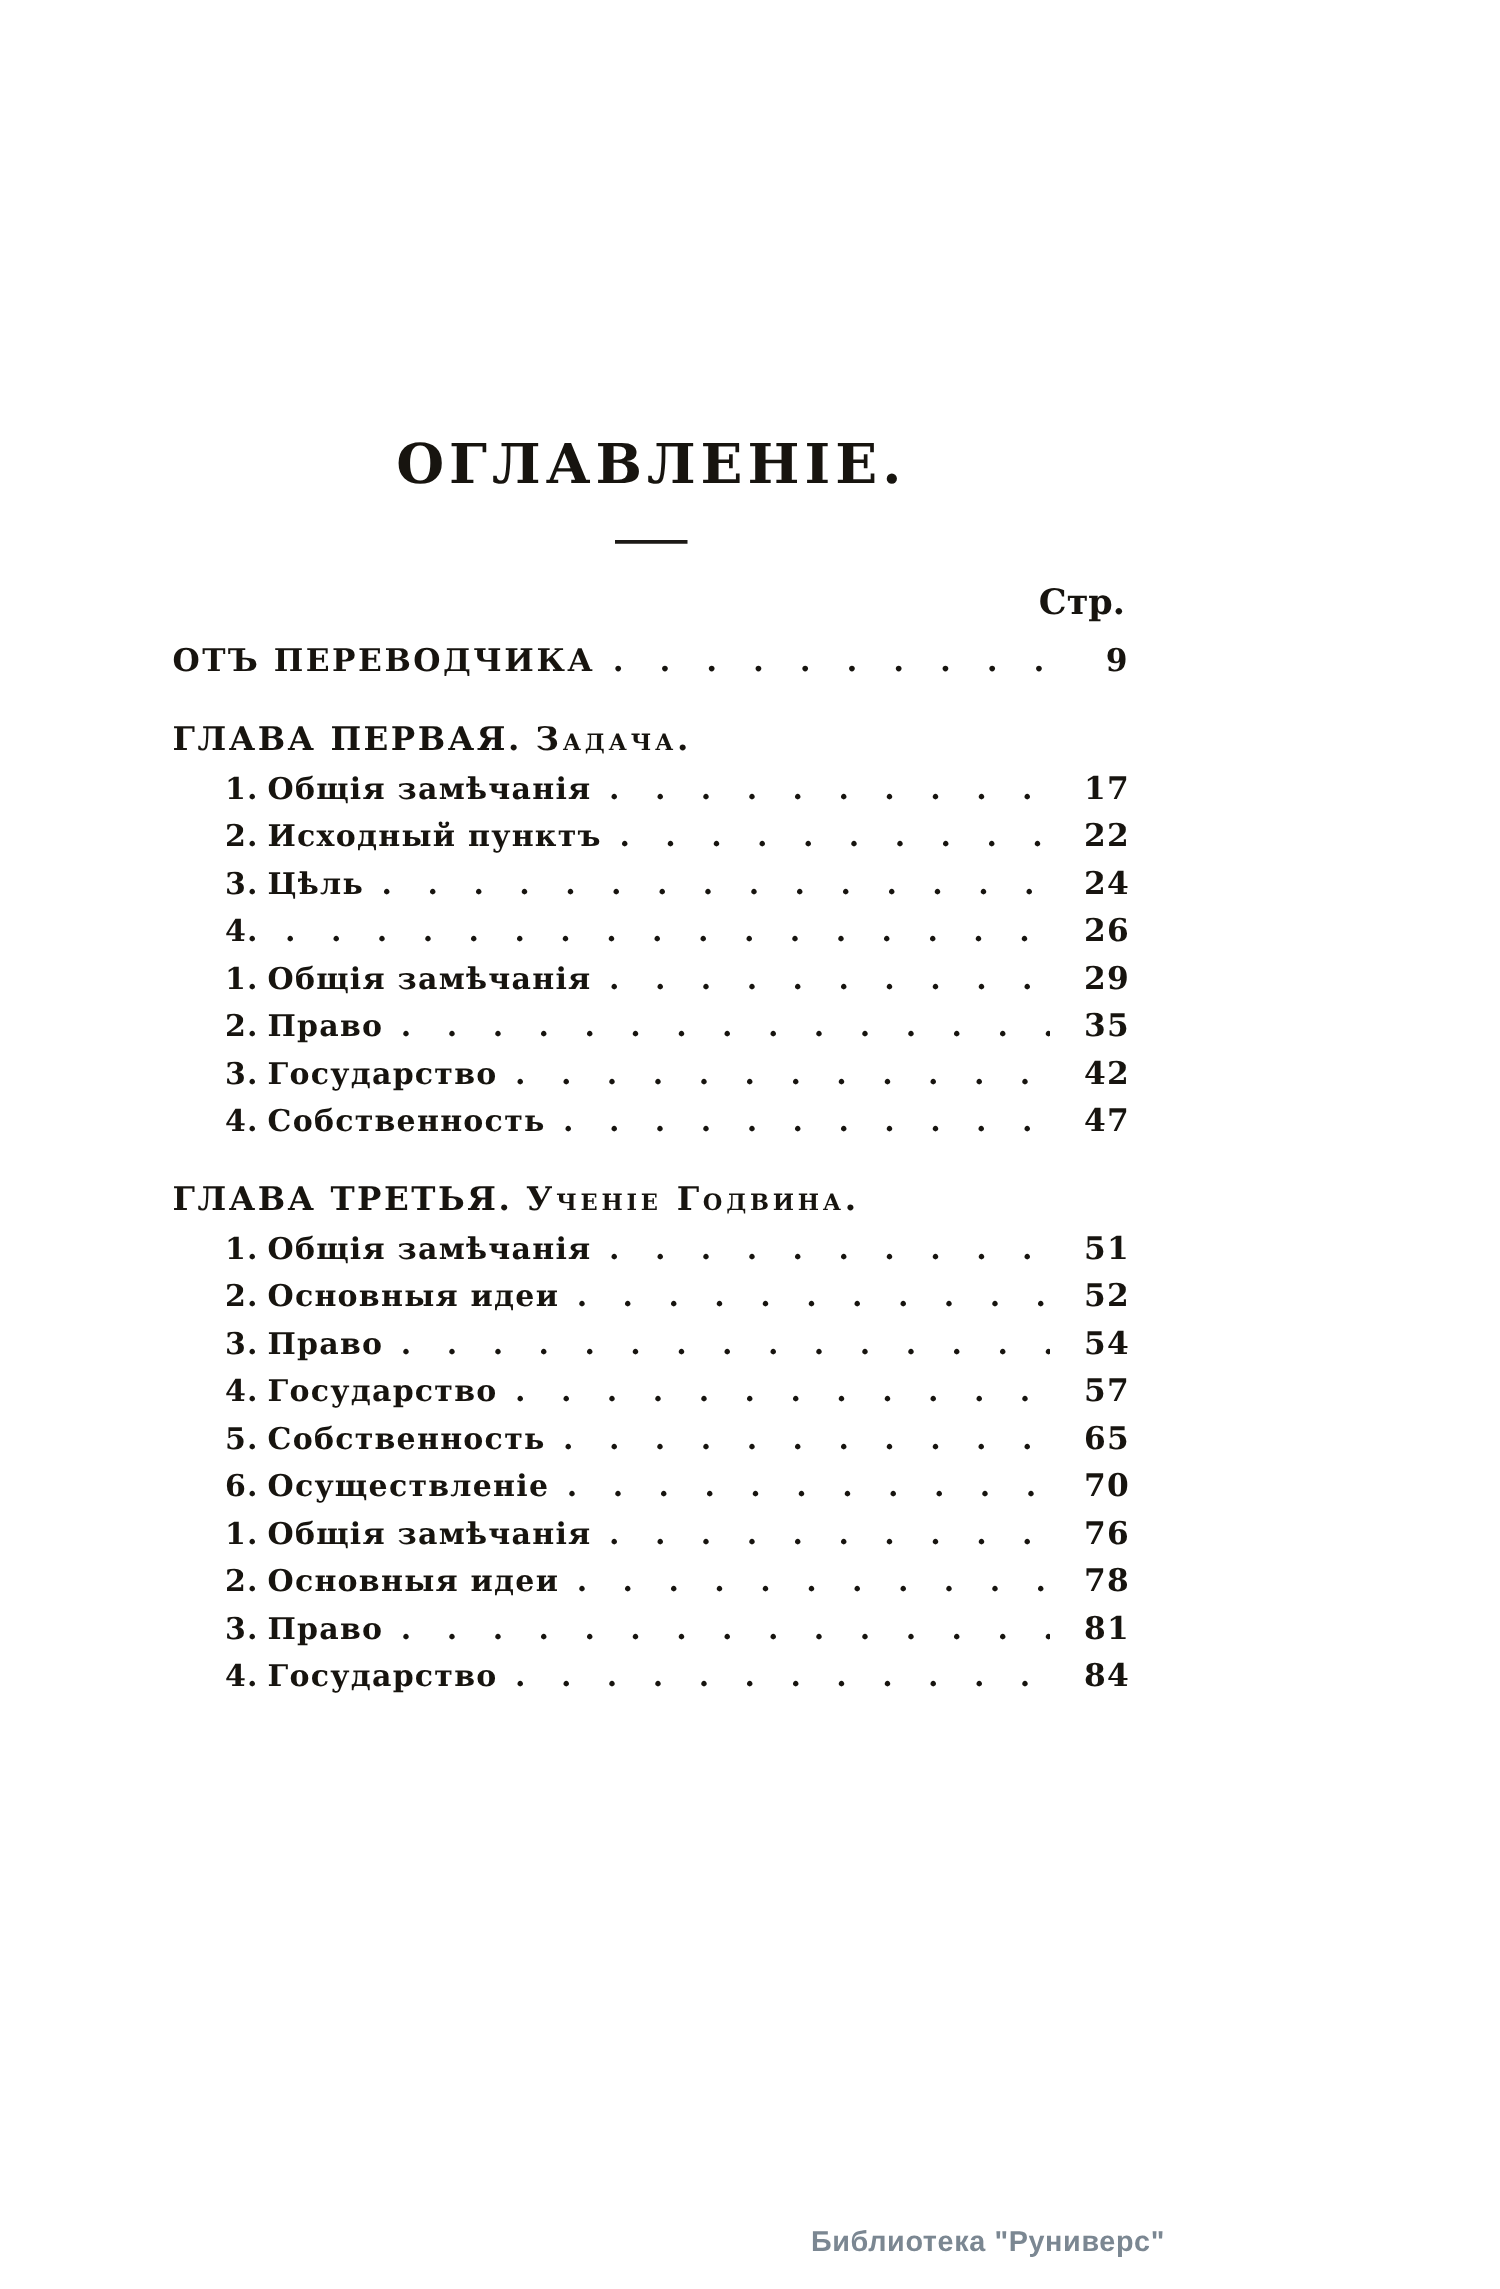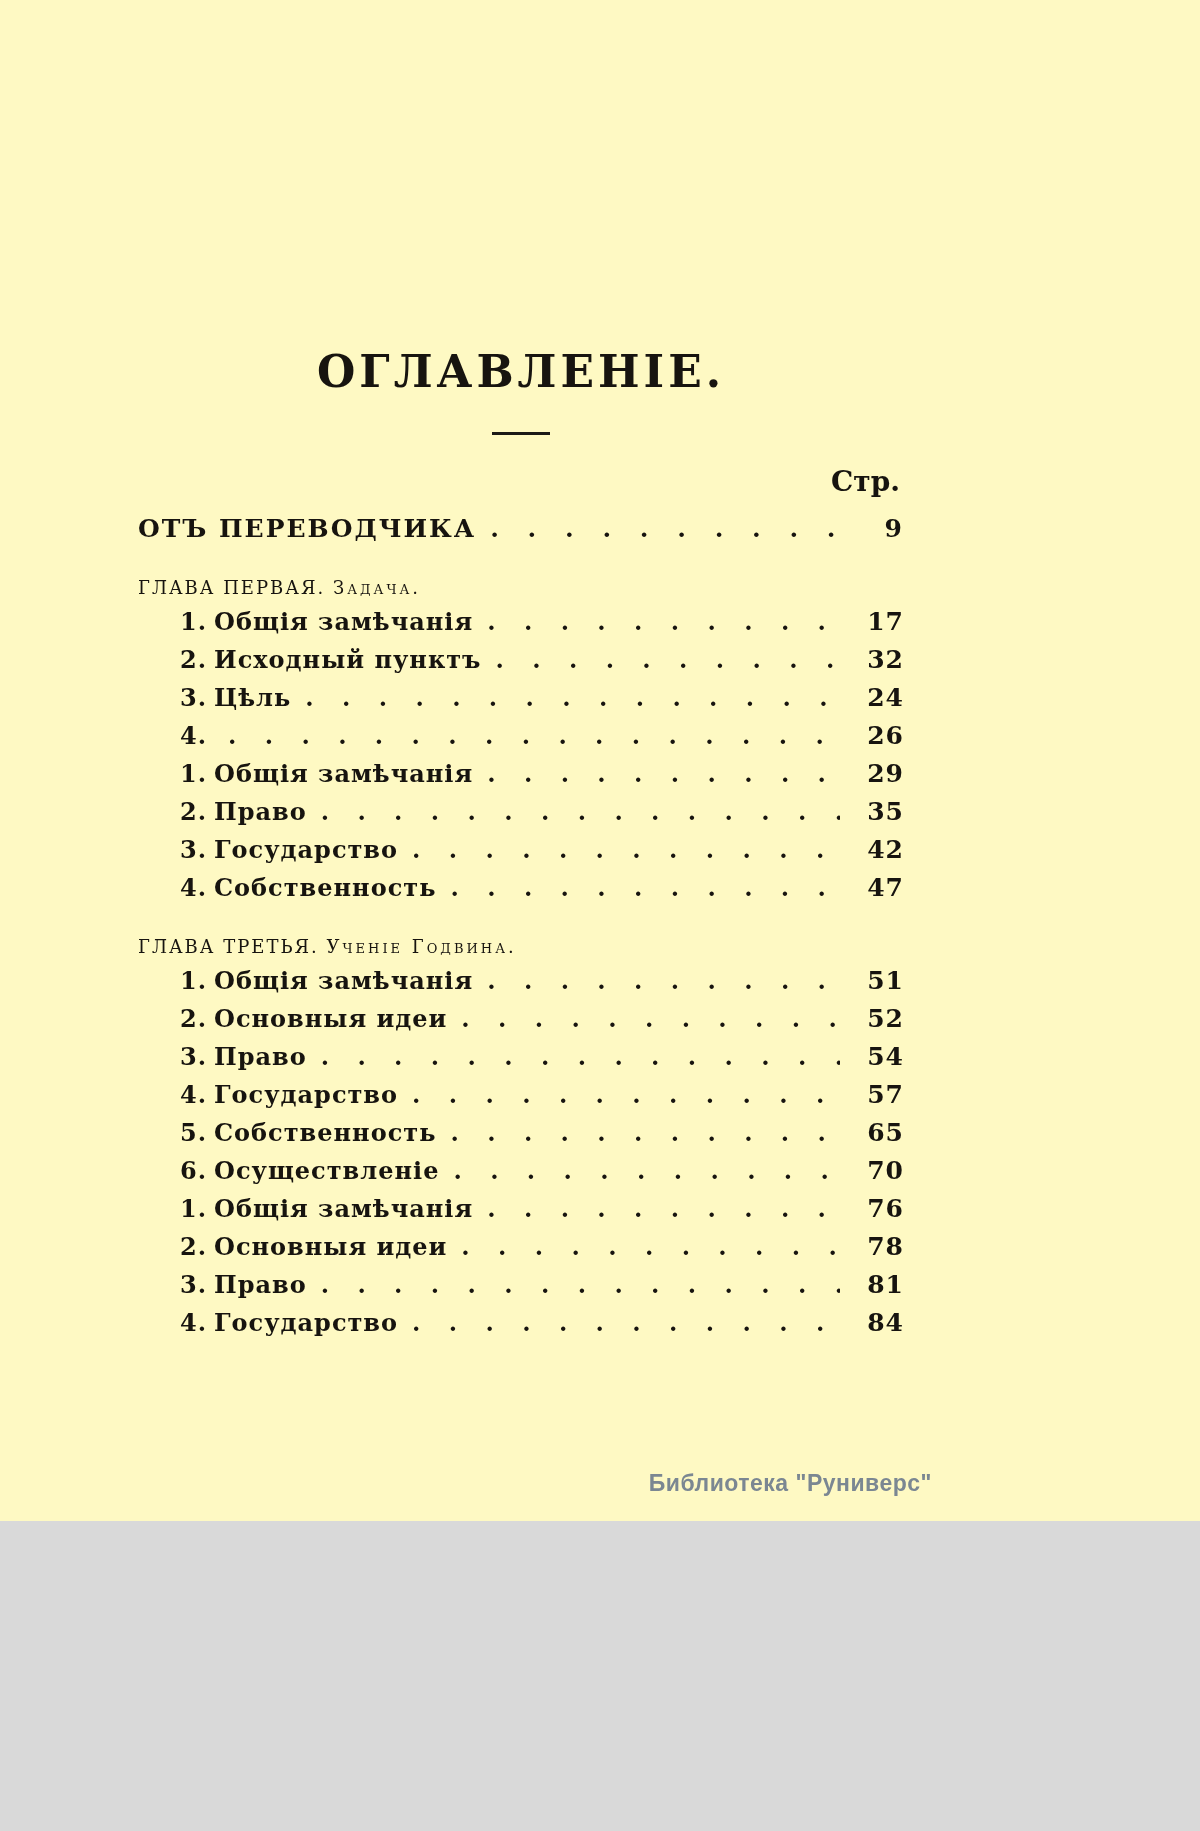--- a/index.html
+++ b/index.html
@@ -1,23 +1,23 @@
 <!DOCTYPE html>
 <html><head>
 <meta charset="utf-8">
 <style>
   html, body { margin: 0; padding: 0; }
   body { background: #d9d9d9; }
 
   .page {
     position: relative;
     width: 1200px;
-    height: 1521px;
+    height: 1831px;
     margin: 0 auto;
-    background: #fef9c3;
+    background: #ffffff;
     font-family: "DejaVu Serif", serif;
     color: #17140f;
     overflow: hidden;
   }
 
   .content {
     position: absolute;
     left: 138px;
     top: 348px;
     width: 766px;
@@ -57,22 +57,22 @@
   .front-row {
     font-size: 25px;
     font-weight: bold;
     letter-spacing: 2px;
     margin-top: 15px;
   }
 
   .chapter-heading {
     margin-top: 34px;
     margin-bottom: 8px;
-    font-size: 18px;
-    font-weight: normal;
+    font-size: 26px;
+    font-weight: bold;
     letter-spacing: 2px;
     white-space: nowrap;
   }
 
   .ch-sub {
     font-variant: small-caps;
     letter-spacing: 3px;
   }
 
   .item-row {
@@ -139,21 +139,21 @@
         <div class="toc-row item-row">
           <span class="num">1.</span>
           <span class="label">Общія замѣчанія</span>
           <span class="leader"></span>
           <span class="pnum">17</span>
         </div>
         <div class="toc-row item-row">
           <span class="num">2.</span>
           <span class="label">Исходный пунктъ</span>
           <span class="leader"></span>
-          <span class="pnum">32</span>
+          <span class="pnum">22</span>
         </div>
         <div class="toc-row item-row">
           <span class="num">3.</span>
           <span class="label">Цѣль</span>
           <span class="leader"></span>
           <span class="pnum">24</span>
         </div>
         <div class="toc-row item-row">
           <span class="num">4.</span>
           <span class="leader"></span>

